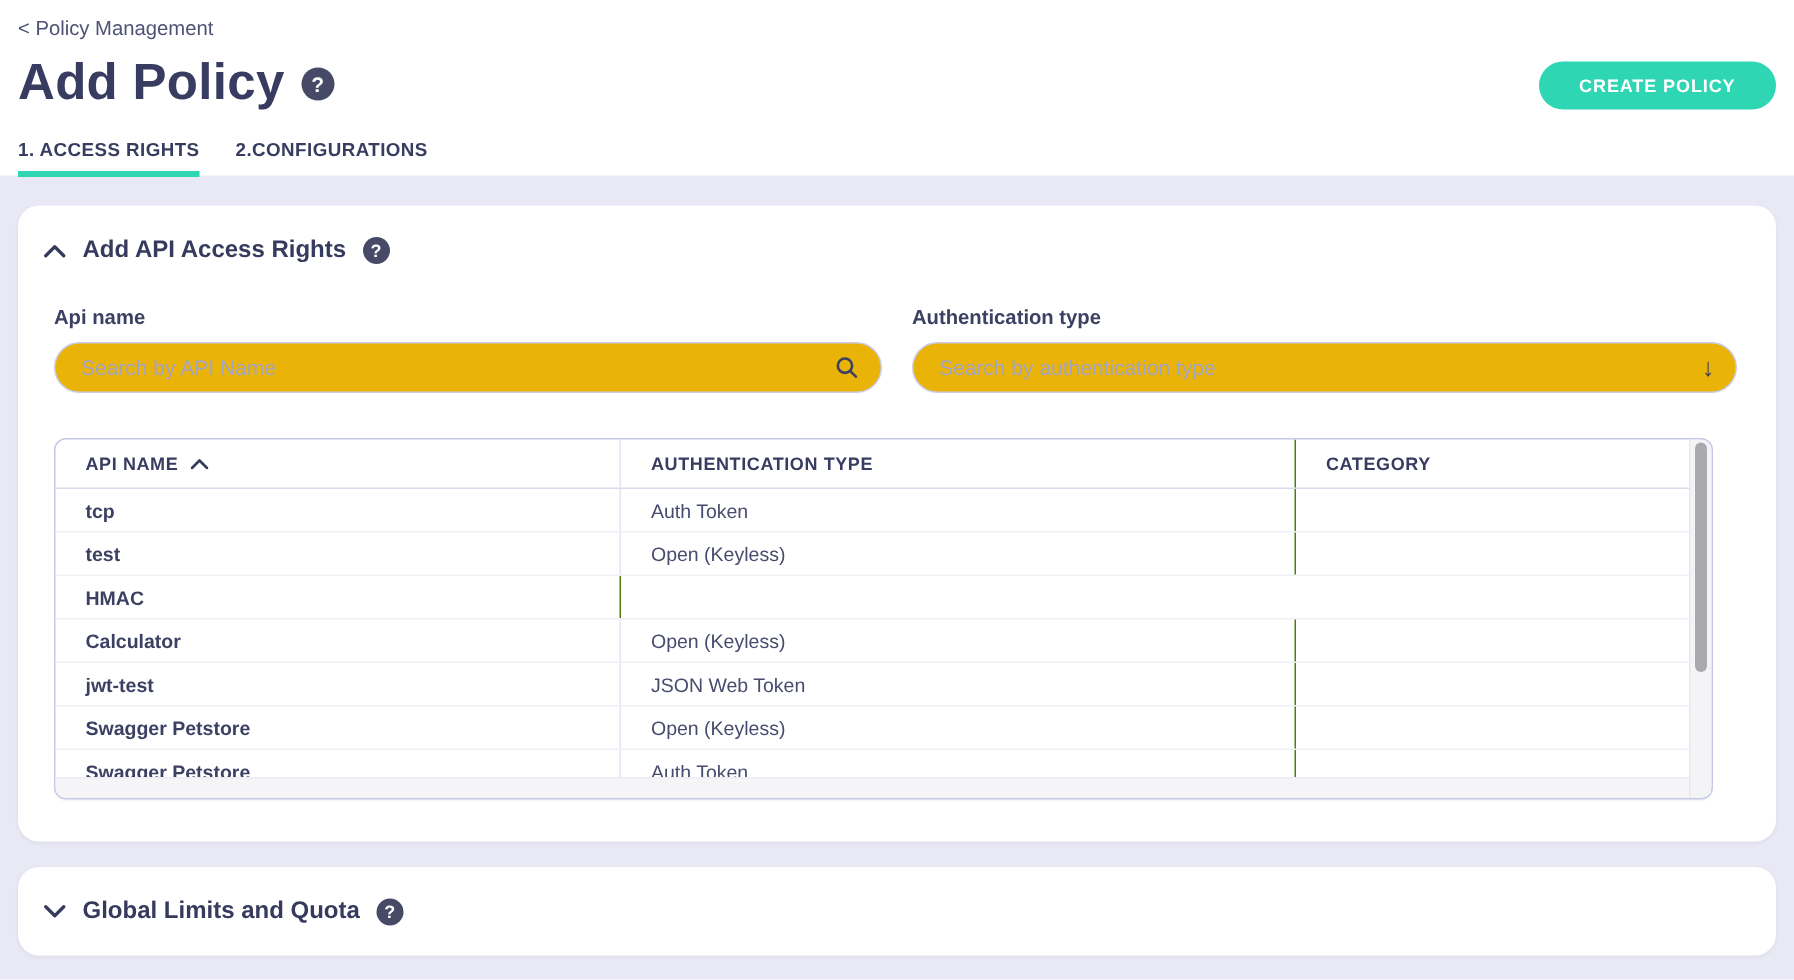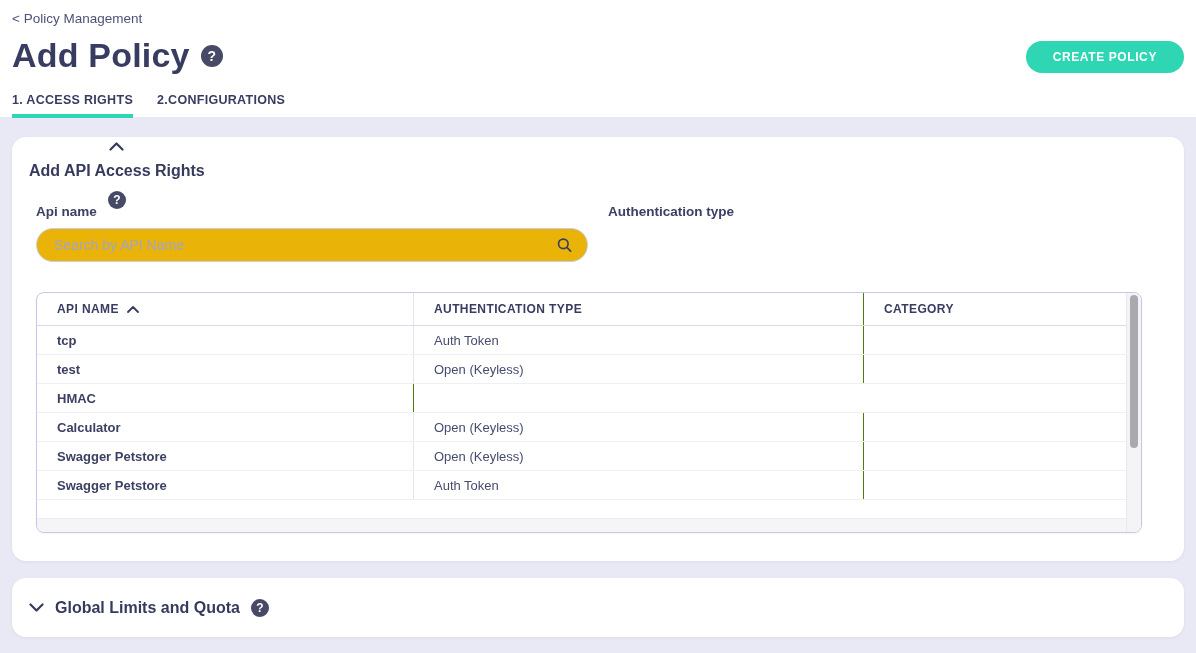--- a/index.html
+++ b/index.html
@@ -40,21 +40,21 @@
   .tab.active { border-bottom-color:#2fd6b3; }
 
   .card {
     position:absolute; left:12px; width:1172px; background:#ffffff;
     border-radius:14px; box-shadow:0 1px 3px rgba(57,60,94,0.07);
   }
   .card-access { top:137px; height:424px; }
   .card-global { top:578px; height:59px; }
 
   .section-header { position:absolute; left:17px; display:flex; align-items:center; gap:11px; cursor:pointer; }
-  .section-header.hdr-access { top:5px;flex-direction:column; }
+  .section-header.hdr-access { top:21px; }
   .section-header.hdr-global { top:0; height:59px; }
   .section-title { font-size:16px; font-weight:bold; color:#363b5e; }
   .chev { display:inline-flex; flex:0 0 auto; }
 
   .field-label { position:absolute; font-size:13.5px; font-weight:bold; color:#3c4063; }
   .lbl-api { left:24px; top:67px; }
   .lbl-auth { left:596px; top:67px; }
   .input-wrap { position:absolute; top:91px; height:34px; }
   .iw-api { left:24px; width:552px; }
   .iw-auth { left:596px; width:550px; }
@@ -131,20 +131,24 @@
   <div class="input-wrap iw-api">
     <input class="pill-input" type="text" placeholder="Search by API Name" style="">
     <span class="input-icon">
       <svg width="17" height="17" viewBox="0 0 20 20">
           <circle cx="8.6" cy="8.6" r="5.6" fill="none" stroke="#3b3f63" stroke-width="2"></circle>
           <line x1="13" y1="13" x2="17.2" y2="17.2" stroke="#3b3f63" stroke-width="2" stroke-linecap="round"></line>
         </svg>
     </span>
   </div>
 
+  <div class="input-wrap iw-auth">
+    <input class="pill-input" type="text" placeholder="Search by authentication type" style="">
+    <span class="input-icon arrow-glyph">↓</span>
+  </div>
 
   <div class="table-wrap">
     <div class="thead">
       <div class="th c1">
         <span>API NAME</span>
         <span class="chev">
           <svg width="12" height="7" viewBox="0 0 12 7">
               <polyline points="1,6 6,1 11,6" fill="none" stroke="#363b5e" stroke-width="1.8" stroke-linecap="round" stroke-linejoin="round"></polyline>
             </svg>
         </span>
@@ -166,20 +170,25 @@
     <div class="tr">
       <div class="td c1">HMAC</div>
       <div class="td c3"></div>
     </div>
     <div class="tr">
       <div class="td c1">Calculator</div>
       <div class="td c2">Open (Keyless)</div>
       <div class="td c3"></div>
     </div>
     <div class="tr">
+      <div class="td c1">jwt-test</div>
+      <div class="td c2">JSON Web Token</div>
+      <div class="td c3"></div>
+    </div>
+    <div class="tr">
       <div class="td c1">Swagger Petstore</div>
       <div class="td c2">Open (Keyless)</div>
       <div class="td c3"></div>
     </div>
     <div class="tr">
       <div class="td c1">Swagger Petstore</div>
       <div class="td c2">Auth Token</div>
       <div class="td c3"></div>
     </div>
 

